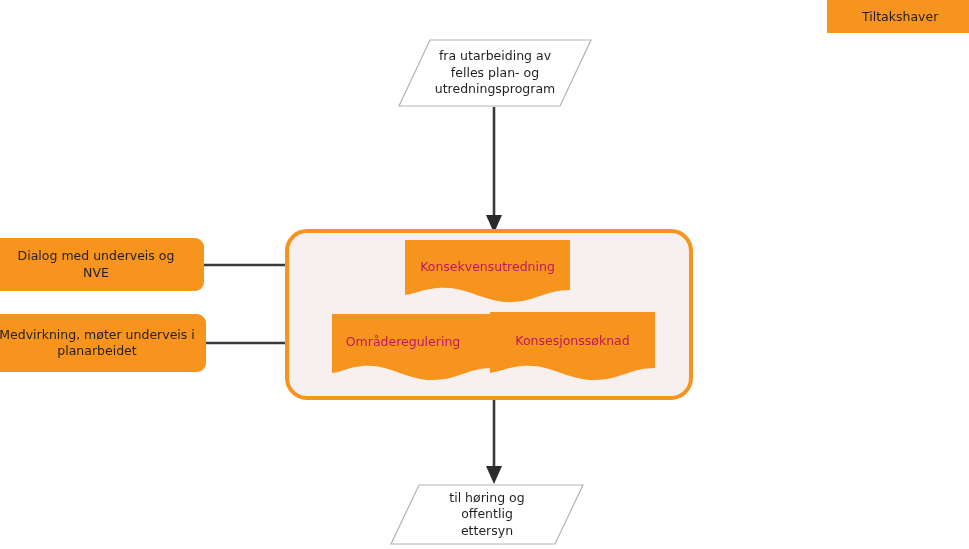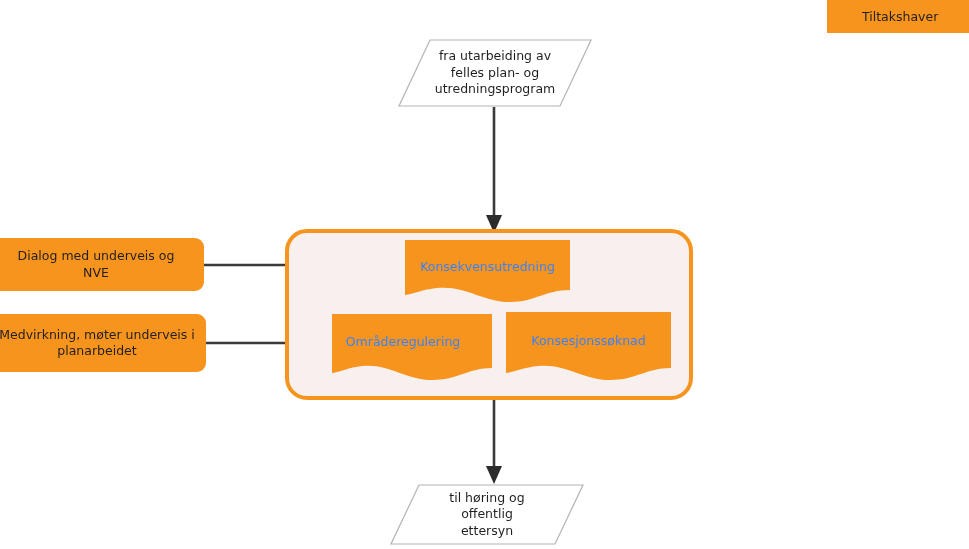--- a/index.html
+++ b/index.html
@@ -132,42 +132,42 @@
     position: absolute;
     left: 0;
     top: 0;
     width: 100%;
     display: flex;
     align-items: center;
     justify-content: center;
     text-align: left;
     font-size: 12.5px;
     line-height: 1.3;
-    color: #3b82f6;
+    color: #be185d;
     box-sizing: border-box;
     padding: 8px 8px;
   }
   #doc-konsekvens {
     left: 405px;
     top: 240px;
     width: 165px;
     height: 66px;
   }
   #doc-konsekvens .doc-text { height: 54px; }
 
   #doc-omrade {
     left: 332px;
     top: 314px;
     width: 142px;
     height: 70px;
   }
   #doc-omrade .doc-text { height: 56px; }
 
   #doc-konsesjon {
-    left: 506px;
+    left: 490px;
     top: 312px;
     width: 165px;
     height: 72px;
   }
   #doc-konsesjon .doc-text { height: 58px; }
 
   
   .connector {
     position: absolute;
     left: 0;

